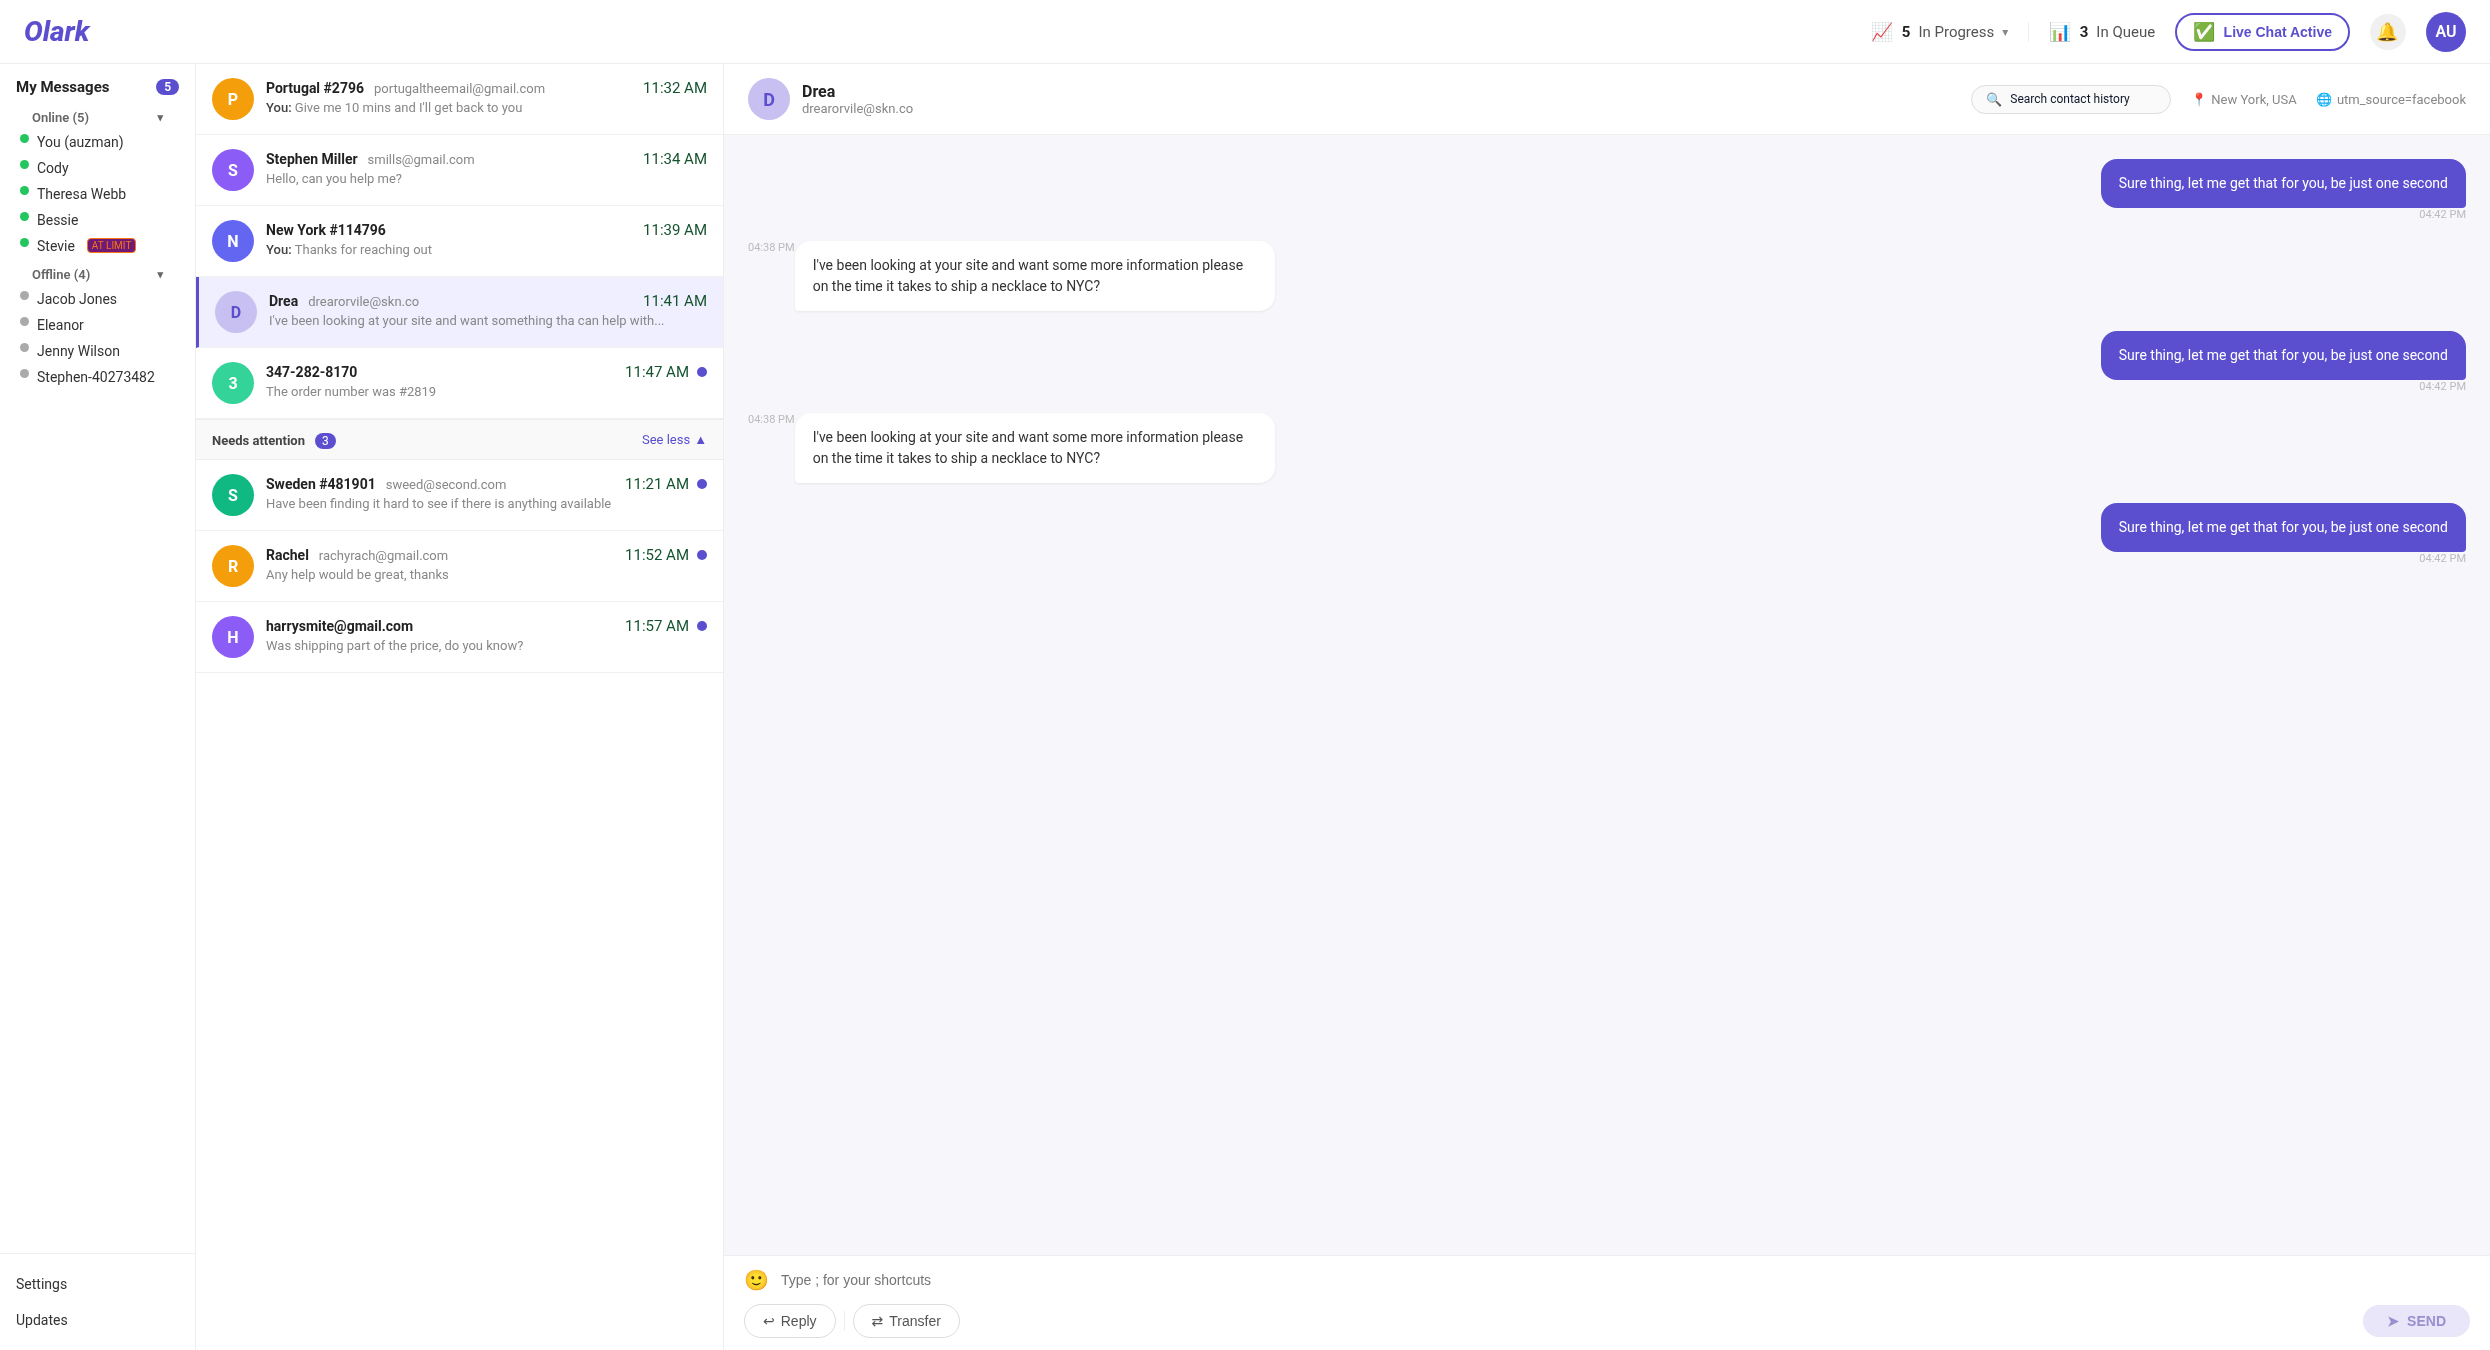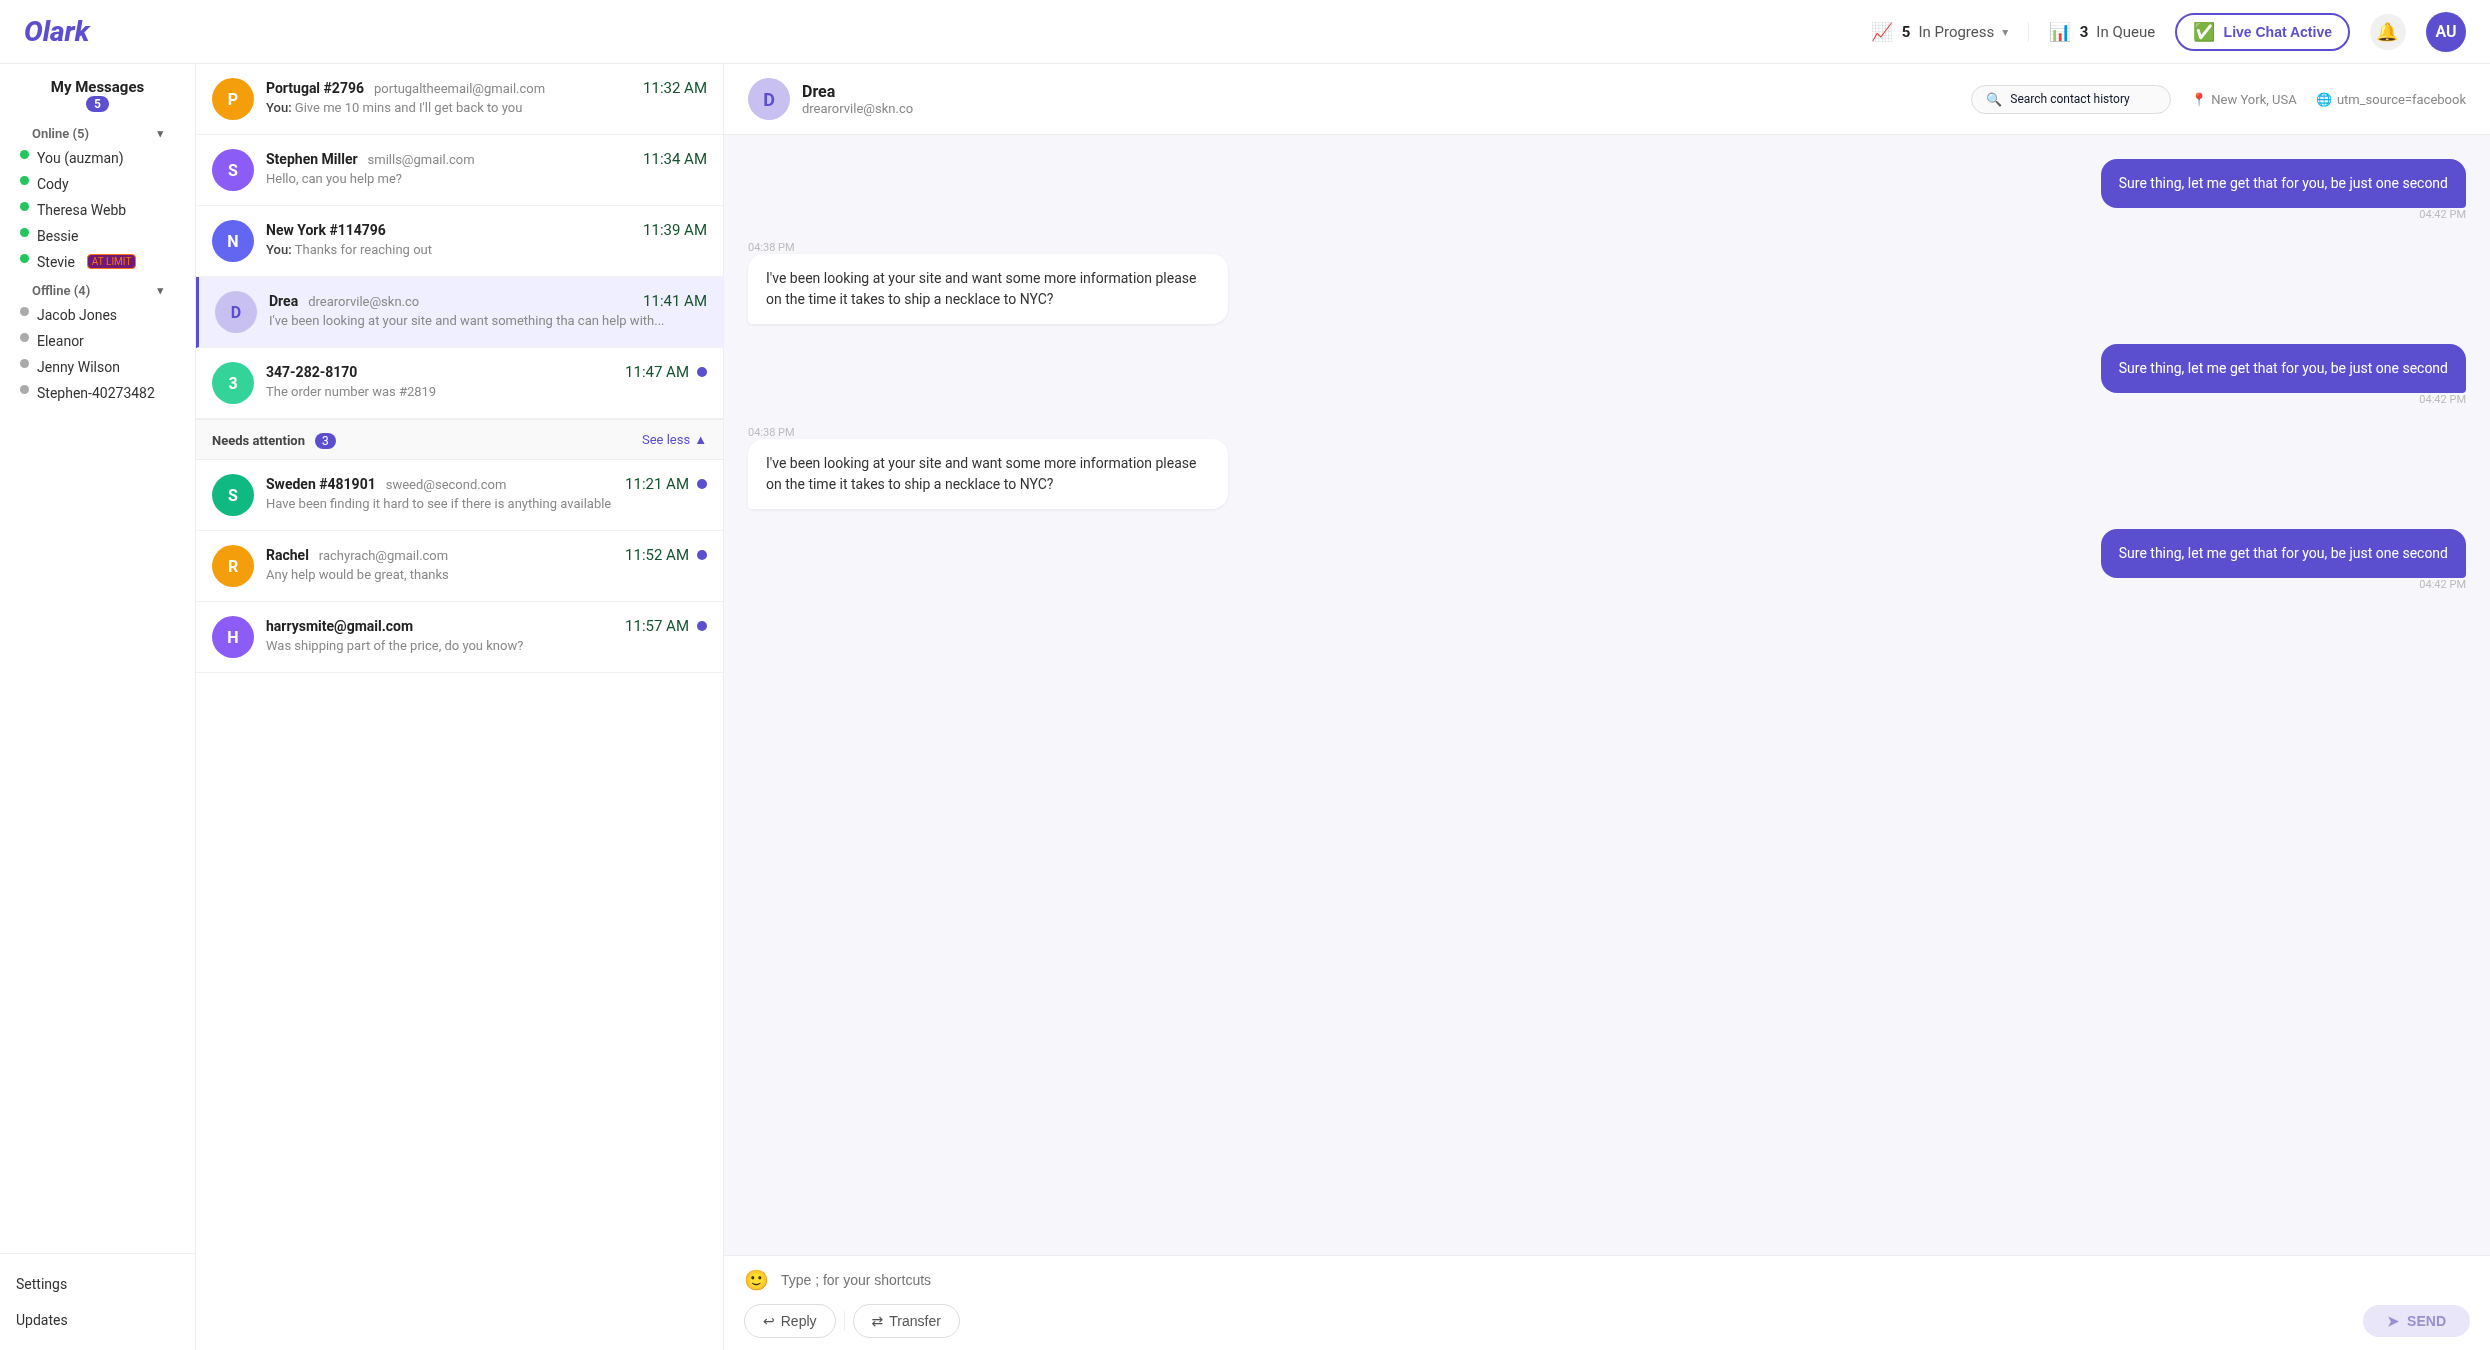--- a/index.html
+++ b/index.html
@@ -42,21 +42,21 @@
     .main { display: flex; flex: 1; overflow: hidden; }
 
     
     .sidebar {
       width: 196px; background: #fff; border-right: 1px solid #eee;
       display: flex; flex-direction: column; flex-shrink: 0;
       overflow-y: auto;
     }
     .sidebar-section-title {
       display: flex; align-items: center; justify-content: space-between;
-      padding: 14px 16px 6px; font-weight: 700; font-size: 15px; color: #222; flex-direction: column;
+      padding: 14px 16px 6px; font-weight: 700; font-size: 15px; color: #222;
     }
     .sidebar-badge {
       background: #5b4fcf; color: #fff; border-radius: 12px;
       padding: 1px 8px; font-size: 12px; font-weight: 600;
     }
     .sidebar-group-header {
       display: flex; align-items: center; justify-content: space-between;
       padding: 8px 32px 4px; font-size: 13px; color: #666; font-weight: 600;
       cursor: pointer;
     }
@@ -145,21 +145,21 @@
       display: flex; flex-direction: column; gap: 20px;
     }
     .msg-time { font-size: 11px; color: #bbb; }
     .msg-time.right { text-align: right; }
     .bubble {
       max-width: 480px; padding: 14px 18px; border-radius: 16px;
       font-size: 14px; line-height: 1.5;
     }
     .bubble.incoming { background: #fff; color: #333; border-radius: 16px 16px 16px 4px; align-self: flex-start; box-shadow: 0 1px 3px rgba(0,0,0,0.07); }
     .bubble.outgoing { background: #5b4fcf; color: #fff; border-radius: 16px 16px 4px 16px; align-self: flex-end; }
-    .msg-row-in { display: flex; flex-direction: column; align-items: flex-start; }
+    .msg-row-in { display: flex; align-items: flex-start; }
     .msg-row-out { display: flex; flex-direction: column; align-items: flex-end; }
 
     
     .reply-bar {
       background: #fff; border-top: 1px solid #eee; padding: 12px 20px;
       display: flex; flex-direction: column; gap: 12px; flex-shrink: 0;
     }
     .reply-input-row {
       display: flex; align-items: center; gap: 12px;
     }

